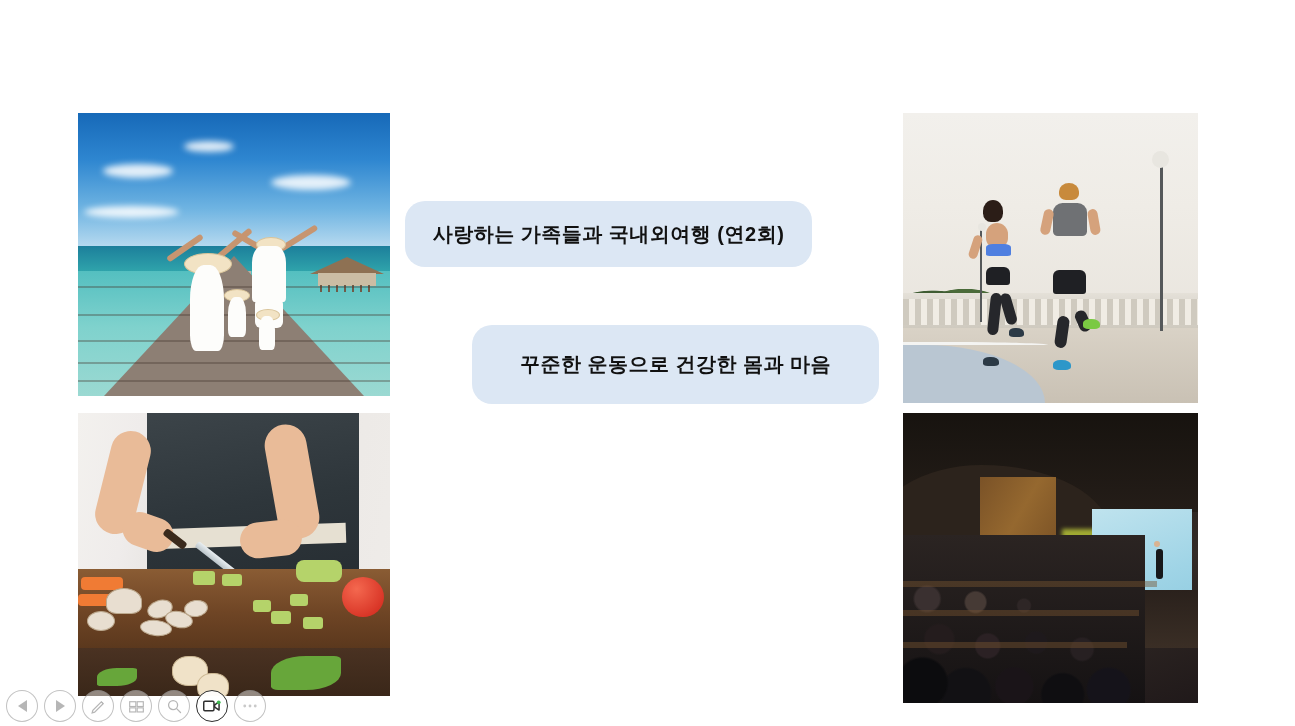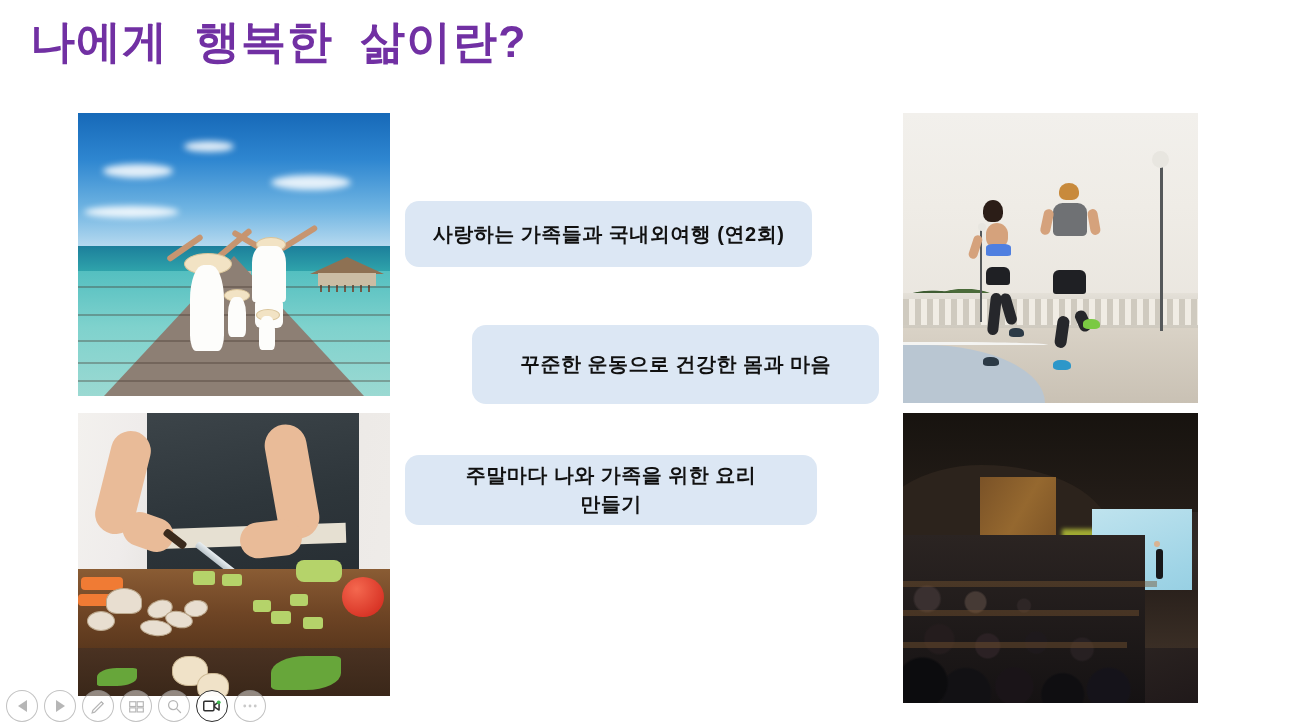--- a/index.html
+++ b/index.html
@@ -237,21 +237,21 @@
   }
   .seat-row {
     position: absolute; left: 0; width: 86%; height: 6px;
     background: rgba(120,84,48,.45);
   }
 
   
   .callout {
     position: absolute;
     background: #DCE7F4;
-    border-radius: 14px;
+    border-radius: 20px;
     display: flex;
     align-items: center;
     justify-content: center;
     text-align: center;
     color: #111111;
     font-weight: 700;
     font-size: 20px;
     letter-spacing: .5px;
     line-height: 1.45;
     white-space: pre-line;
@@ -294,21 +294,20 @@
     border-bottom: 6px solid transparent;
   }
   .tri.left  { border-right: 9px solid #b6b6b6; }
   .tri.right { border-left:  9px solid #b6b6b6; }
 </style>
 </head>
 <body>
 
 <div class="slide">
 
-  <div class="slide-title">나에게  행복한  삶이란?</div>
 
   <div class="photo" id="photo-family">
     <div class="inner">
       <div class="sky-trop"></div>
       <div class="cloud" style="left:8%;top:18%;width:70px;height:14px;"></div>
       <div class="cloud" style="left:34%;top:10%;width:50px;height:11px;"></div>
       <div class="cloud" style="left:62%;top:22%;width:80px;height:15px;"></div>
       <div class="cloud" style="left:2%;top:33%;width:95px;height:12px;"></div>
       <div class="sea-far"></div>
       <div class="sea-near"></div>
@@ -447,22 +446,20 @@
       <div class="seat-row" style="top:58%;"></div>
       <div class="seat-row" style="top:68%;width:80%;"></div>
       <div class="seat-row" style="top:79%;width:76%;"></div>
     </div>
   </div>
 
   <div class="callout" id="callout-travel">사랑하는  가족들과  국내외여행  (연2회)</div>
 
   <div class="callout" id="callout-exercise">꾸준한  운동으로  건강한  몸과  마음</div>
 
-  <div class="callout" id="callout-cooking">주말마다 나와  가족을  위한  요리
-만들기</div>
 
 
   <div class="toolbar">
 
     <div class="tb-btn">
       <span class="tri left"></span>
     </div>
 
     <div class="tb-btn">
       <span class="tri right"></span>

